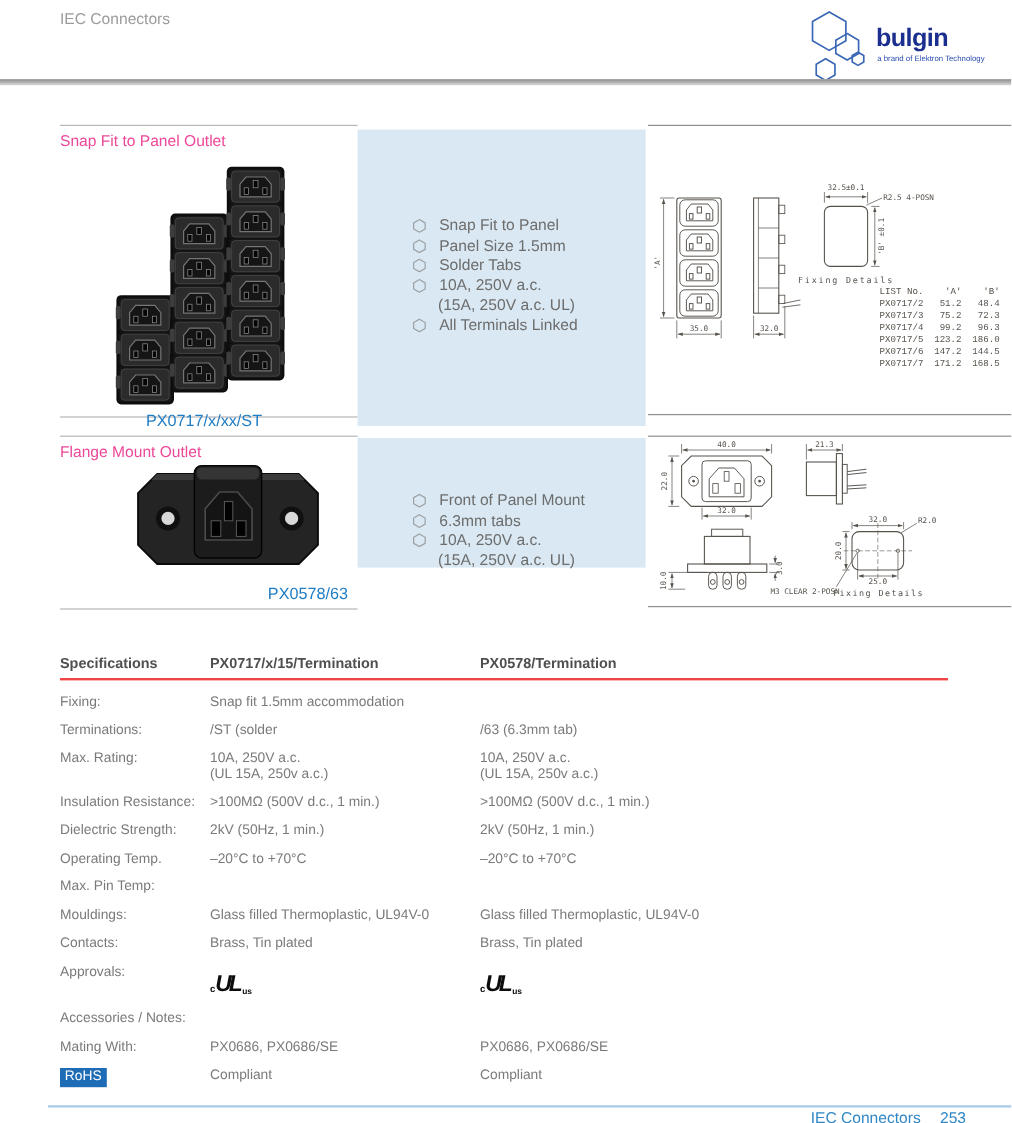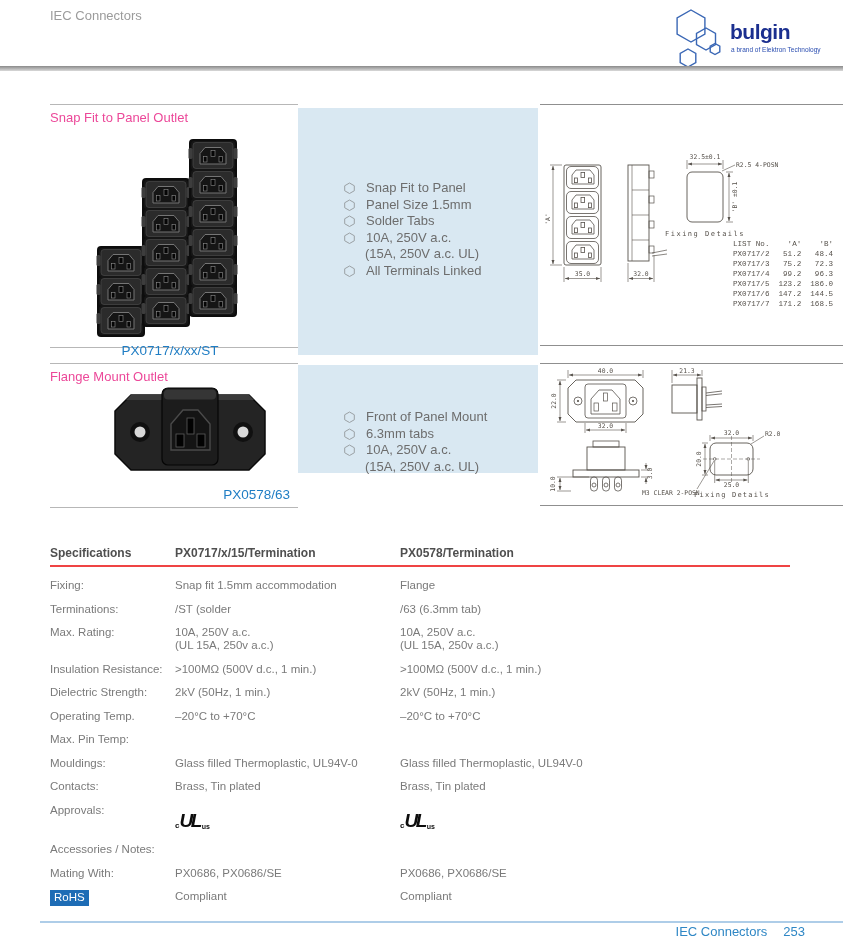--- a/index.html
+++ b/index.html
@@ -415,21 +415,20 @@
   <div class="specs">
     <div class="spec-head">
       <div>Specifications</div>
       <div>PX0717/x/15/Termination</div>
       <div>PX0578/Termination</div>
     </div>
     <div class="spec-rows">
       <div class="spec-row">
         <div class="cell">Fixing:</div>
         <div class="cell">Snap fit 1.5mm accommodation</div>
-        <div class="cell">Flange</div>
       </div>
       <div class="spec-row">
         <div class="cell">Terminations:</div>
         <div class="cell">/ST (solder</div>
         <div class="cell">/63 (6.3mm tab)</div>
       </div>
       <div class="spec-row">
         <div class="cell">Max. Rating:</div>
         <div class="cell">10A, 250V a.c.
 (UL 15A, 250v a.c.)</div>

